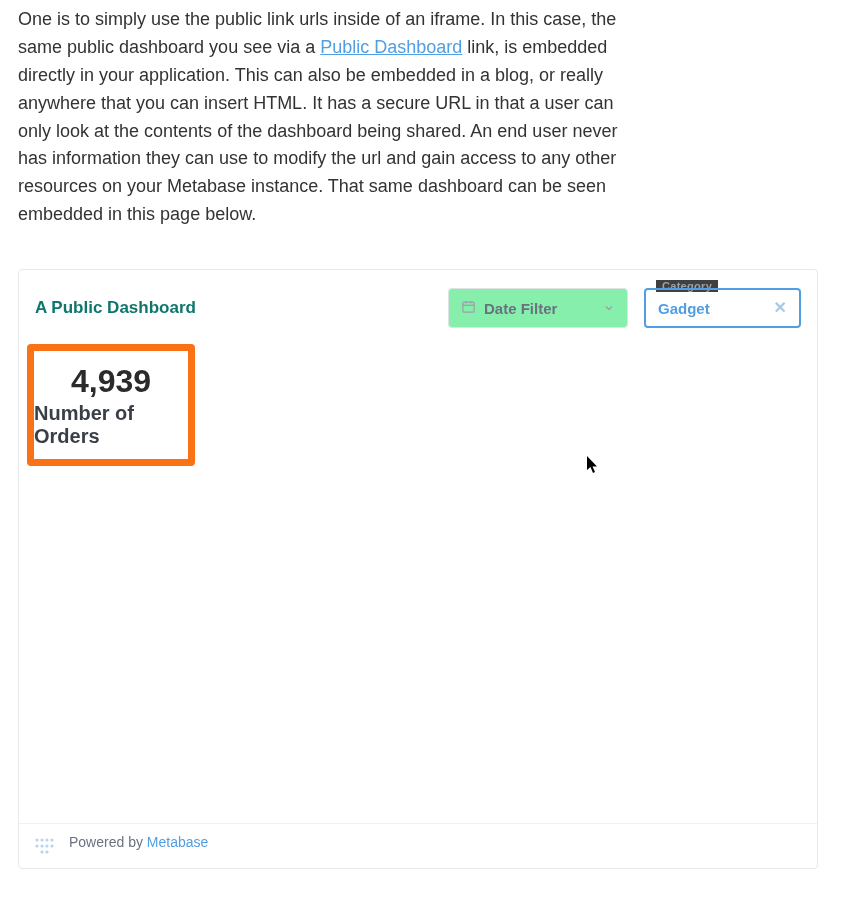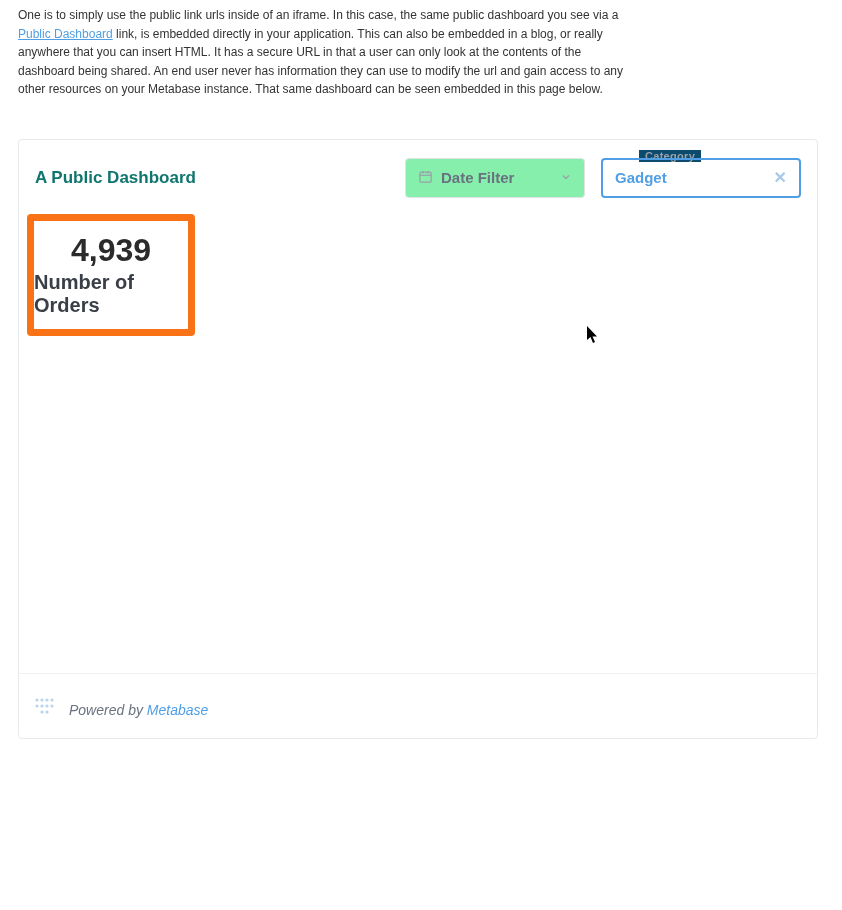--- a/index.html
+++ b/index.html
@@ -13,21 +13,21 @@
   .page {
     padding: 6px 18px 18px 18px;
   }
   h2.page-title {
     font-size: 22px;
     font-weight: 700;
     color: #2b2b2b;
     margin-bottom: 20px;
   }
   .intro {
-    font-size: 12px;
+    font-size: 18px;
     line-height: 1.55;
     color: #333;
     max-width: 620px;
     margin-bottom: 40px;
   }
   .intro a {
     color: #509ee3;
     text-decoration: underline;
   }
   .embed-frame {
@@ -78,37 +78,36 @@
   .date-filter .left {
     display: flex;
     align-items: center;
     gap: 8px;
   }
   .date-filter svg { flex-shrink: 0; }
   .category-wrap {
     position: relative;
   }
   .category-filter {
-    width: 200px;
+    width: 157px;
     border: 2px solid #509ee3;
     color: #509ee3;
     font-weight: 700;
     justify-content: space-between;
   }
   .category-label {
     position: absolute;
     top: -8px;
     left: 12px;
-    background: #0c4a6e;
+    background: #404040;
     padding: 0 6px;
     font-size: 11px;
     color: #9aa1a8;
     font-weight: 600;
     letter-spacing: 0.3px;
-    margin-left: 26px;
   }
   .close-x {
     color: #a9c9e8;
     font-size: 16px;
     cursor: pointer;
     line-height: 1;
   }
   .embed-body {
     flex: 1;
     padding: 16px 8px 8px 8px;
@@ -130,27 +129,26 @@
     color: #2b2b2b;
   }
   .card-label {
     font-size: 20px;
     font-weight: 700;
     color: #3a3f47;
     margin-top: 2px;
   }
   .embed-footer {
     border-top: 1px solid #eef0f2;
-    padding: 20px 14px;
-    display: flex;
-    align-items: flex-end;
+    padding: 10px 14px;
+    display: flex;
+    align-items: flex-start;
     gap: 12px;
     font-size: 14px;
     color: #6a7280;
-    font-style: italic;
   }
   .embed-footer a {
     color: #509ee3;
     text-decoration: none;
   }
   .logo-dots {
     width: 24px;
     height: 24px;
     display: flex;
     align-items: center;

